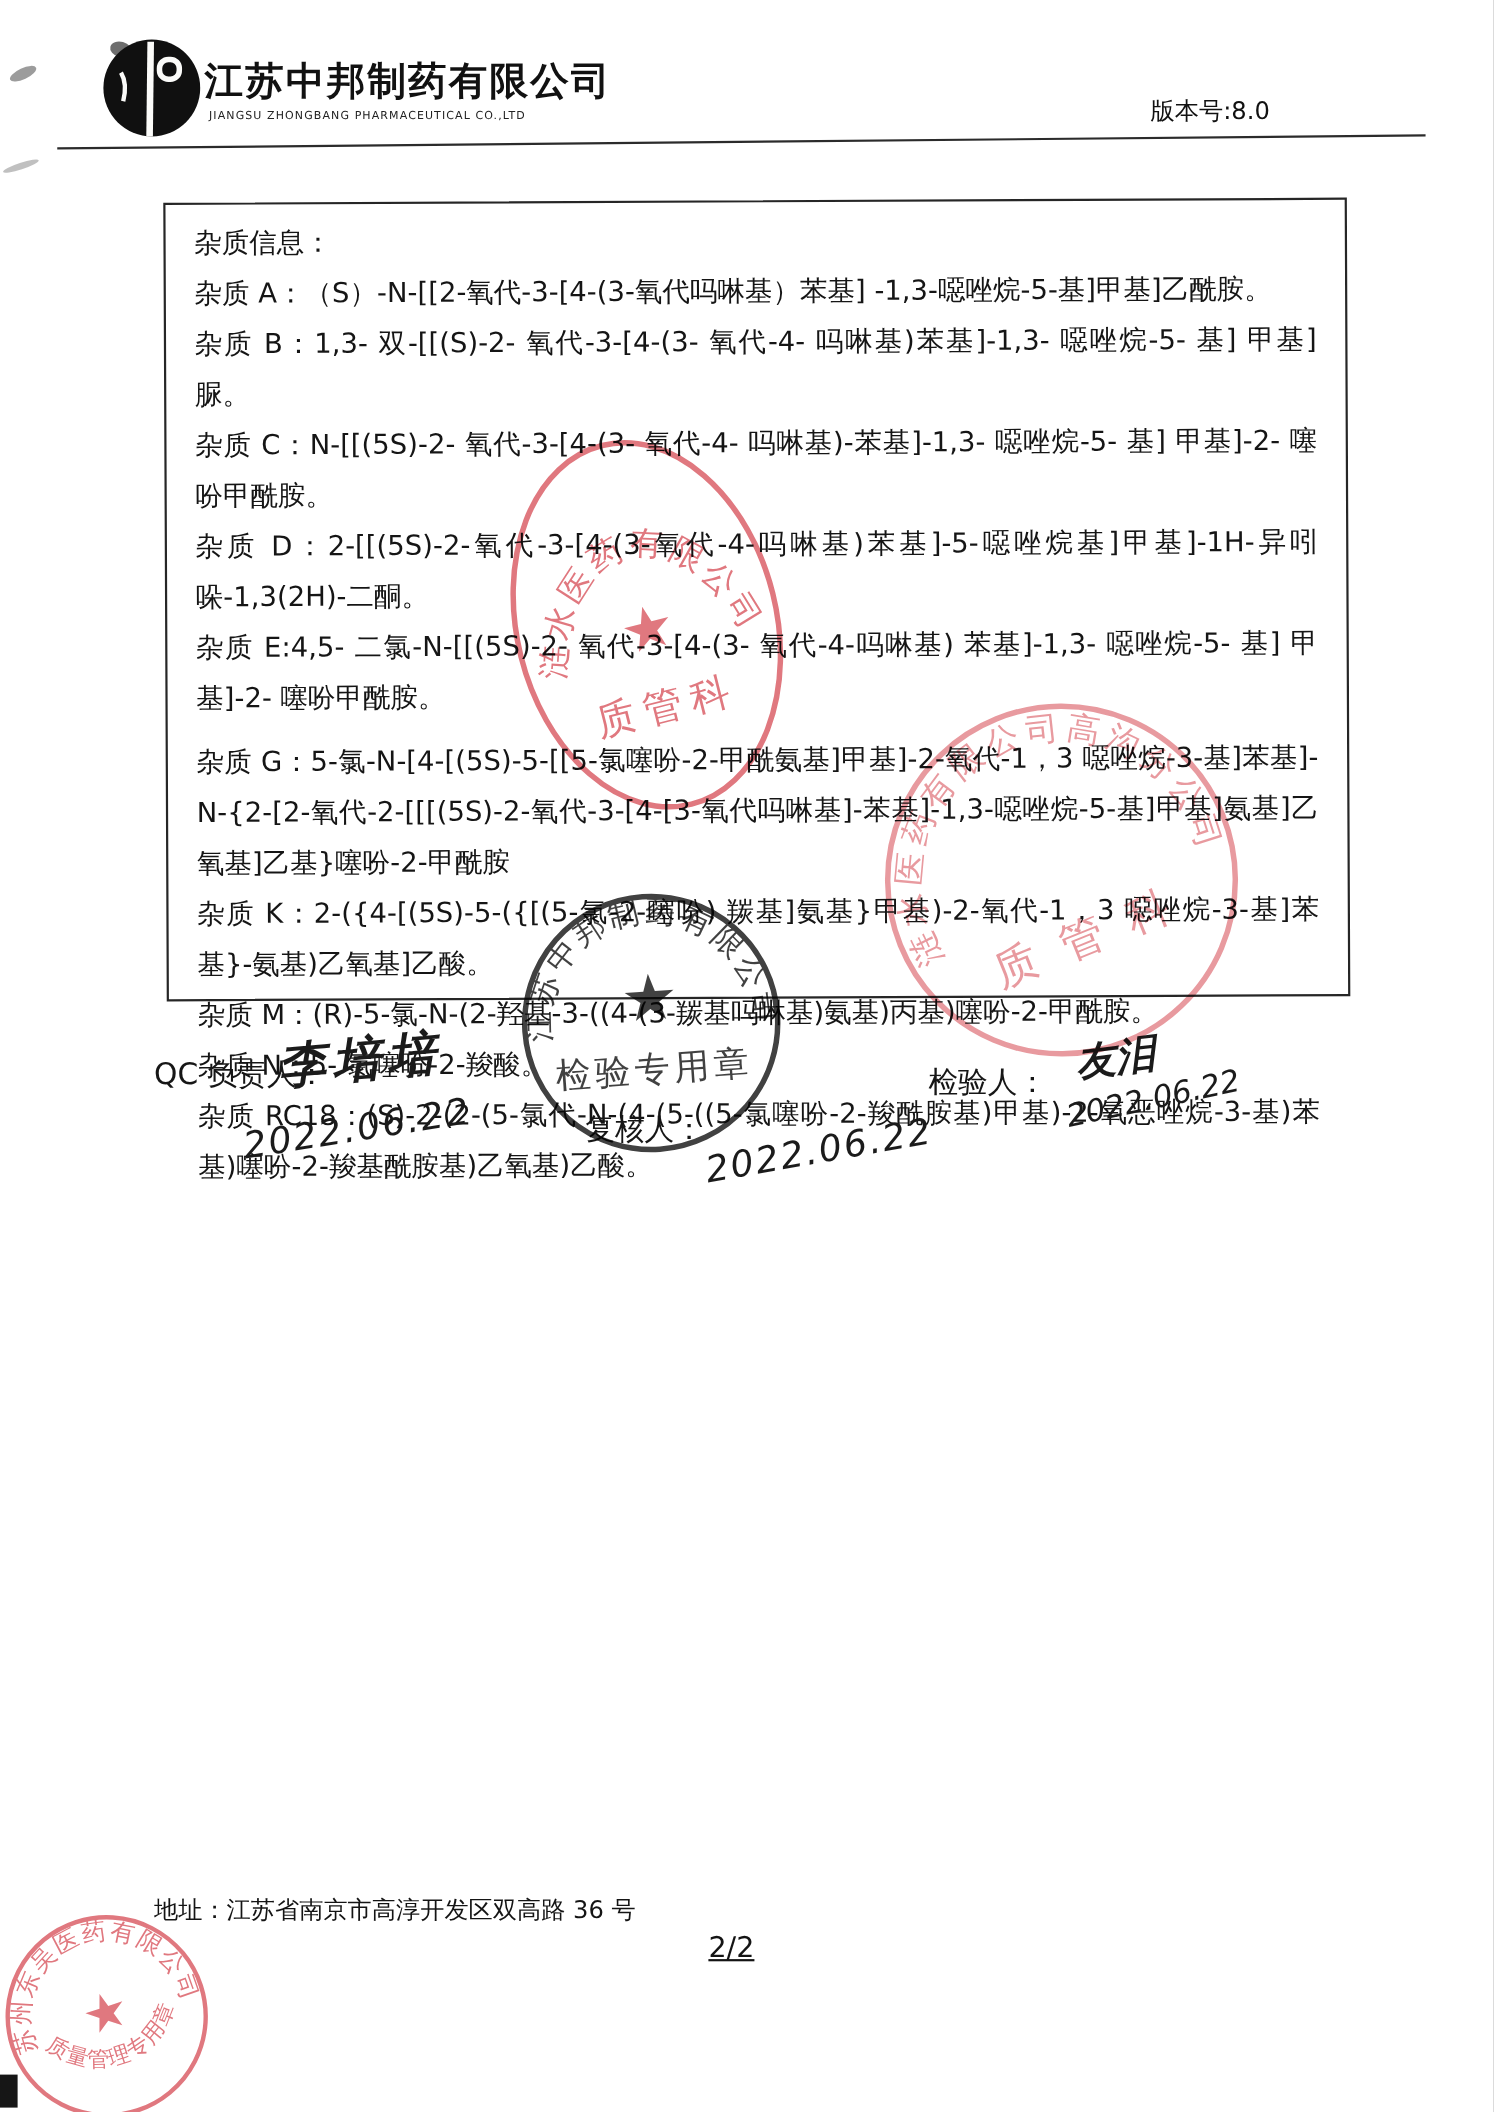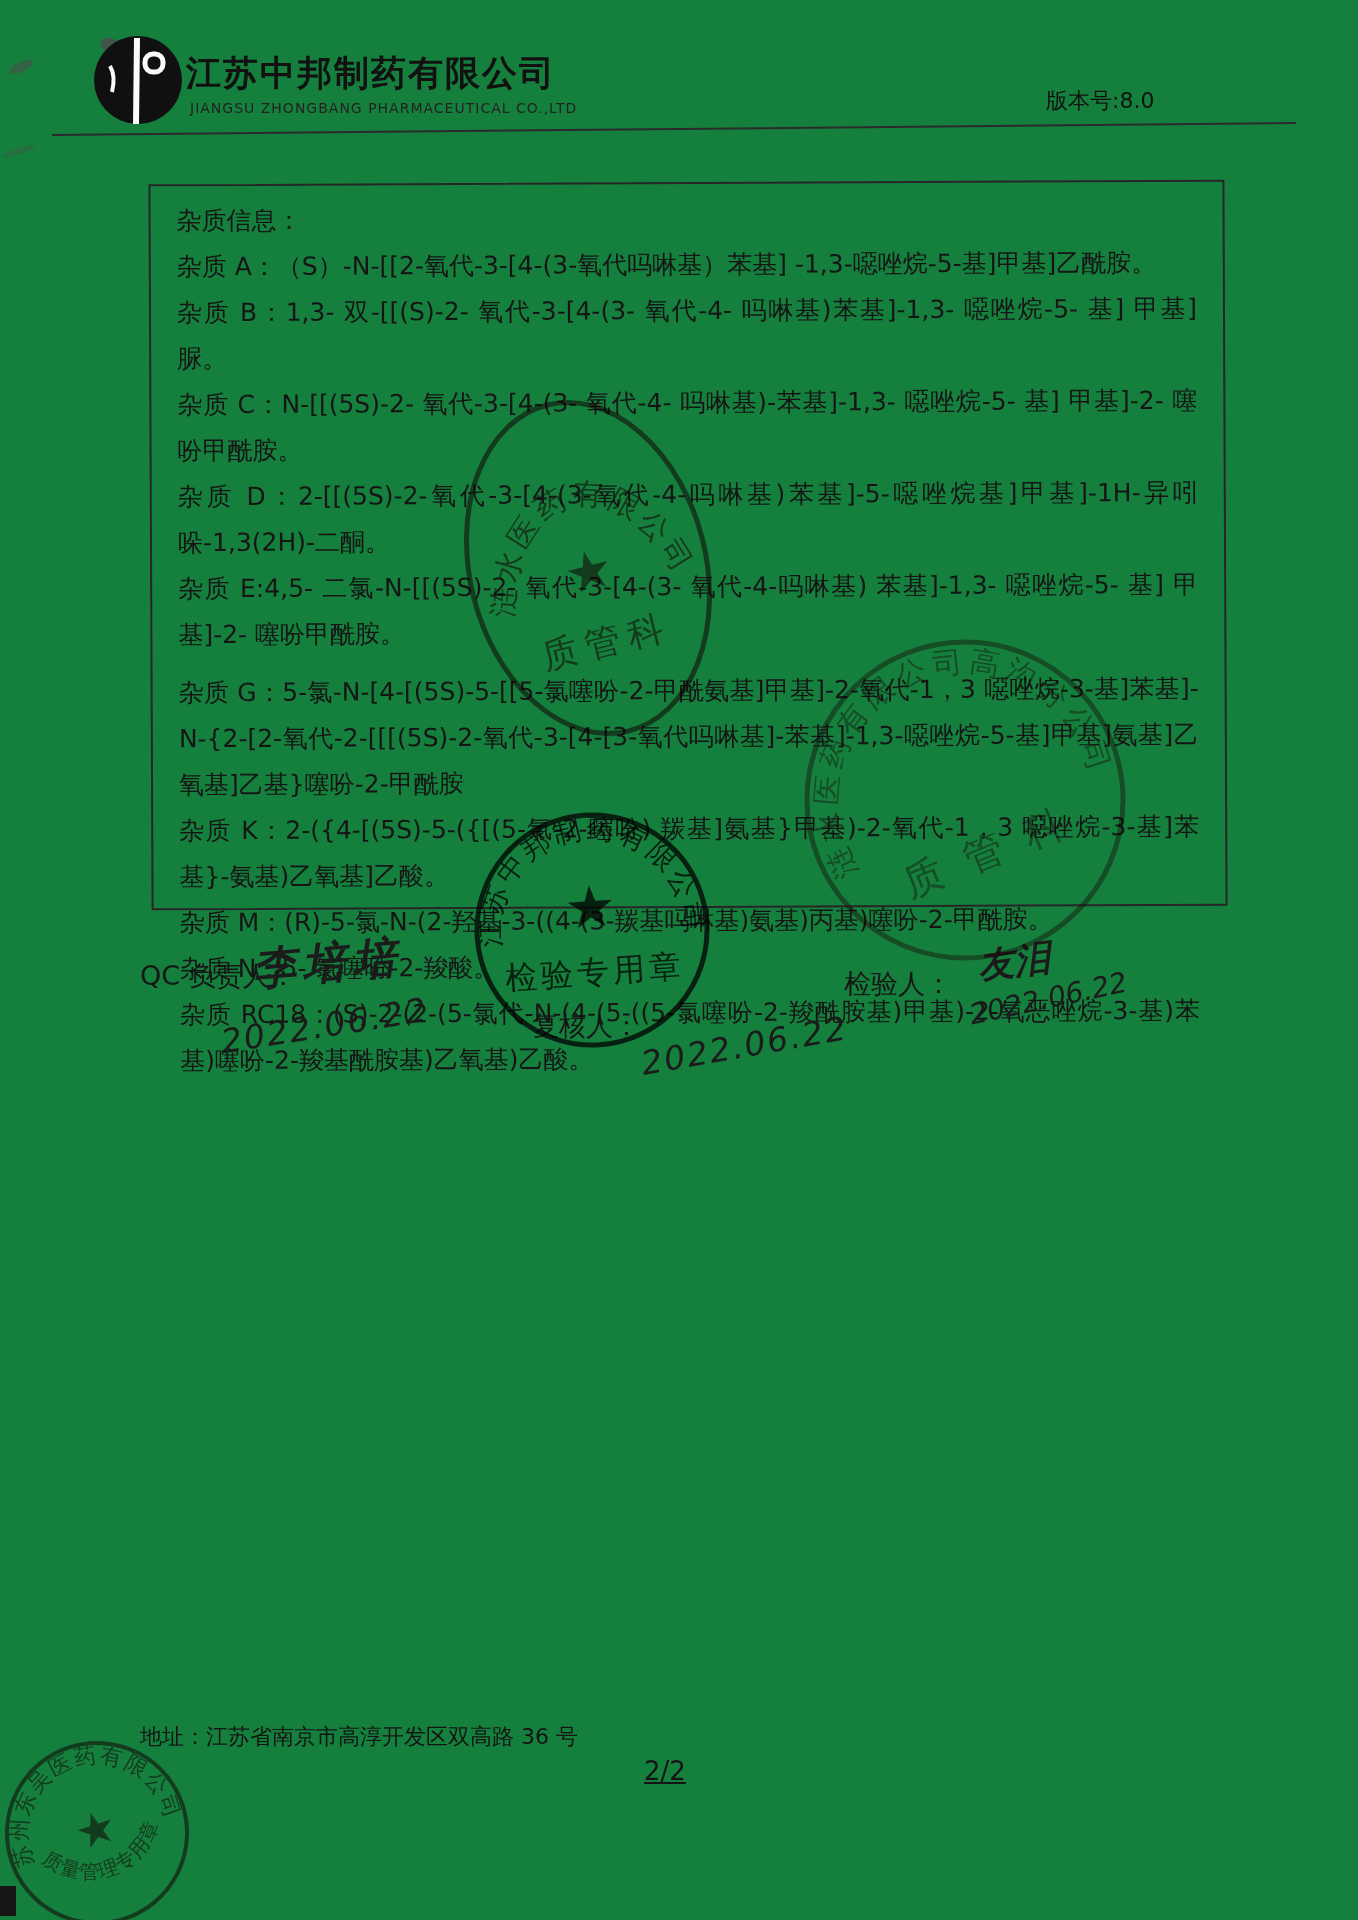--- a/index.html
+++ b/index.html
@@ -1,21 +1,21 @@
 <!DOCTYPE html>
 <html><head>
 <meta charset="utf-8">
 <style>
   html,body{margin:0;padding:0;background:#9a9a9a;}
-  .page{position:relative;width:1358px;height:1920px;background:#15803d;overflow:hidden;
+  .page{position:relative;width:1358px;height:1920px;background:#ffffff;overflow:hidden;
         font-family:"DejaVu Sans","Liberation Sans",sans-serif;color:#1c1c1c;}
   .abs{position:absolute;}
   
   .company-cn{left:186px;top:50px;font-size:35px;font-weight:bold;letter-spacing:2px;color:#111;}
-  .company-en{left:190px;top:100px;font-size:14px;letter-spacing:1px;color:#222;}
+  .company-en{left:190px;top:100px;font-size:10px;letter-spacing:1px;color:#222;}
   .version{left:1046px;top:86px;font-size:22px;color:#111;}
   .header-rule{left:52px;top:128px;width:1244px;height:2px;background:#2b2b2b;transform:rotate(-0.55deg);}
   
   .imp-box{left:150px;top:182px;width:1020px;height:698px;border:2px solid #262626;
            padding:12px 26px 12px 26px;transform:rotate(-0.25deg);}
   .imp-box p{margin:0;font-size:25px;line-height:46px;text-align:justify;color:#151515;}
   .imp-box p.gap{margin-top:12px;}
   .label{font-size:27px;color:#161616;text-align:right;}
   .hand{font-style:italic;color:#1b1b1b;}
   .hand-name{font-size:44px;font-weight:bold;letter-spacing:6px;}

